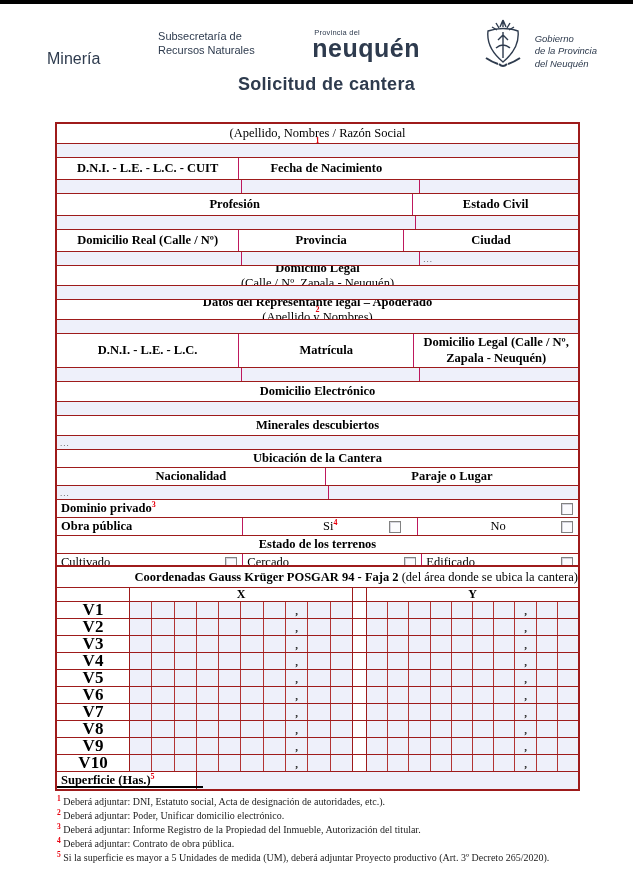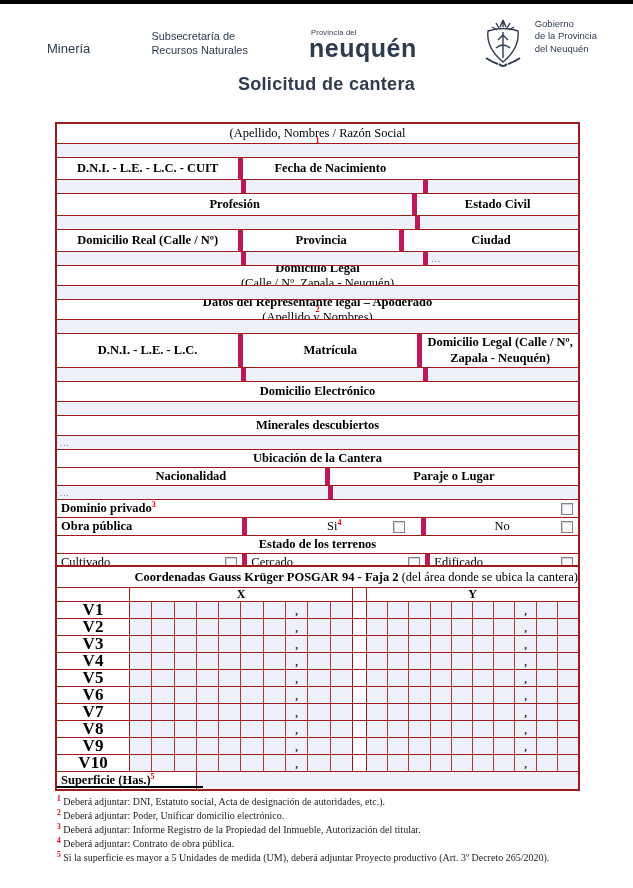--- a/index.html
+++ b/index.html
@@ -4,40 +4,40 @@
 <style>
   html,body{margin:0;padding:0;background:#fff;}
   #page{position:relative;width:633px;height:888px;background:#ffffff;
         font-family:"Liberation Serif",serif;color:#000;overflow:hidden;}
   #topbar{position:absolute;top:0;left:0;width:100%;height:4px;background:#000;}
 
   
   .brandband{position:absolute;top:16px;left:47px;right:36px;height:56px;
              display:flex;align-items:center;justify-content:space-between;
              font-family:"Liberation Sans",sans-serif;color:#2e3b4e;}
-  .ministry{font-size:13px;align-self:flex-end;margin-bottom:16px;}
+  .ministry{font-size:16px;align-self:flex-end;margin-bottom:4px;}
   .subsec{font-size:11px;line-height:1.25;}
   .brandmark{text-align:left;}
   .brandmark .small{font-size:7.5px;letter-spacing:.2px;margin-left:2px;}
   .brandmark .big{font-size:25px;font-weight:bold;letter-spacing:.5px;line-height:.9;}
-  .gov{display:flex;align-items:flex-start;gap:7px;}
+  .gov{display:flex;align-items:flex-end;gap:7px;font-style:italic;}
   .gov .txt{font-size:9.5px;line-height:1.3;}
   .emblem svg{display:block;}
 
   .pagetitle{position:absolute;top:74px;left:10px;width:100%;text-align:center;
              font-family:"Liberation Sans",sans-serif;font-weight:bold;
              font-size:18px;color:#2e3b4e;letter-spacing:.3px;}
 
   
   .ftable{position:absolute;left:55px;width:521px;border:2px solid #9e1b1b;background:#fff;}
   #table1{top:122px;}
   #table2{top:565px;}
   .row{display:flex;align-items:stretch;border-top:1px solid #9e1b1b;}
   .row:first-child{border-top:none;}
-  .cell{display:flex;align-items:center;justify-content:center;border-left:5px solid #be185d;
+  .cell{display:flex;align-items:center;justify-content:center;border-left:1px solid #be185d;
         position:relative;overflow:hidden;}
   .cell:first-child{border-left:none;}
   .hrow{height:19px;}
   .hrow2{height:21px;}
   .hrow .cell,.hrow2 .cell{font-weight:bold;font-size:12.5px;text-align:center;flex-direction:column;}
   .irow{height:13px;background:#eef0fa;}
   .irow .cell{justify-content:flex-start;font-size:9px;color:#444;padding-left:3px;
               letter-spacing:1px;}
   .c1{width:34.8%;} .c2{width:33.4%;} .c3{flex:1;}
   .h1{width:51.4%;} .h2{flex:1;}

